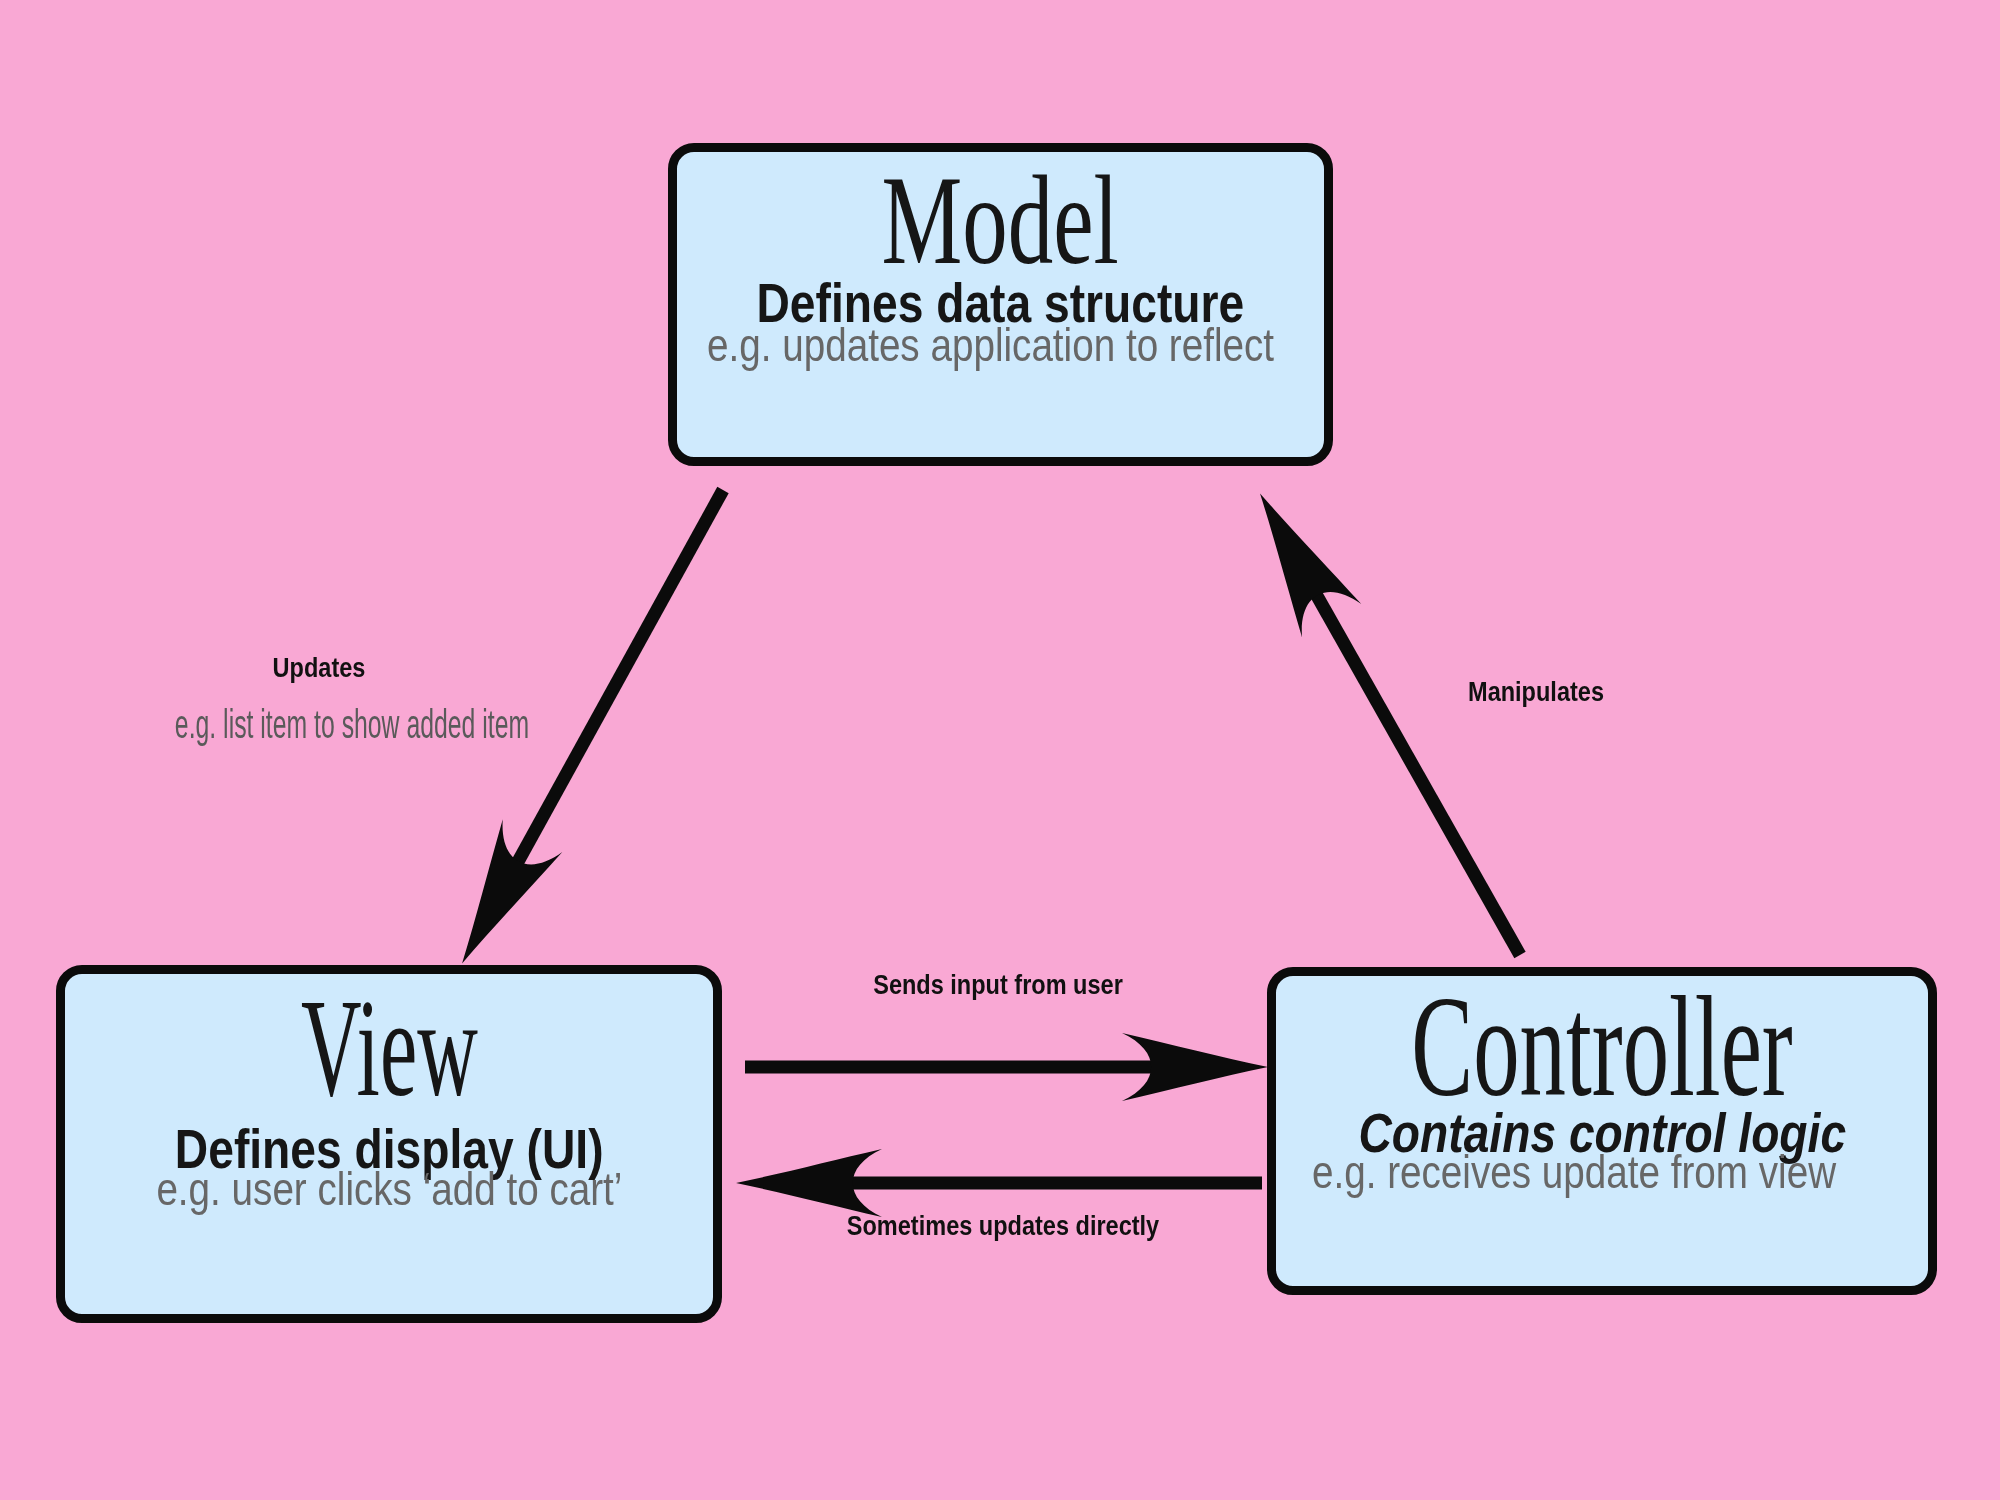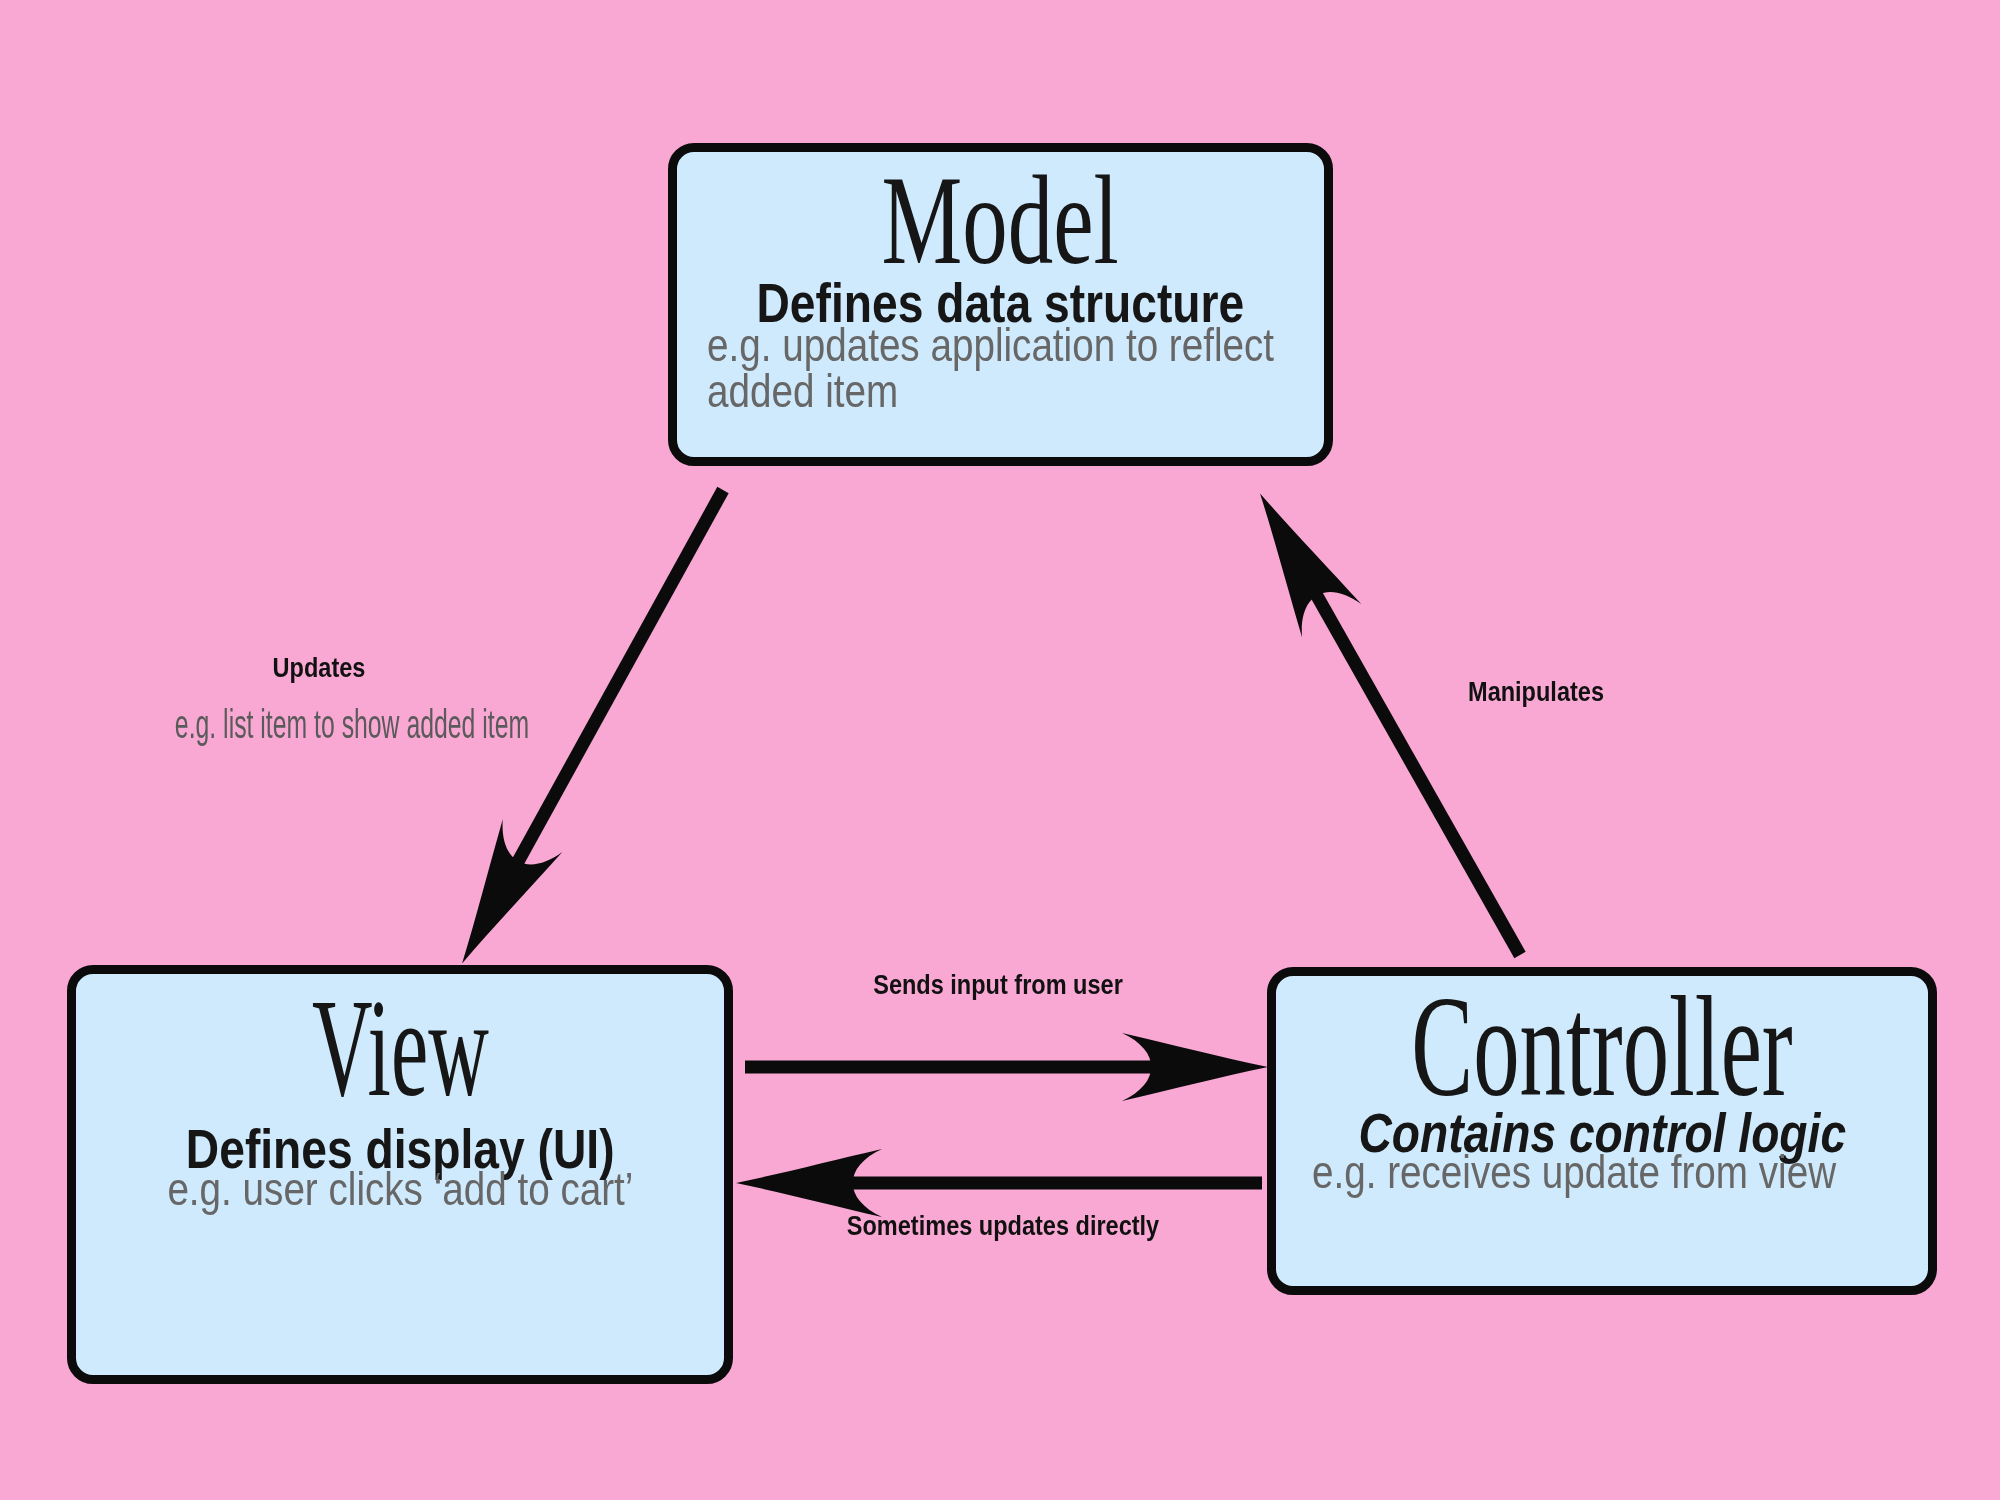--- a/index.html
+++ b/index.html
@@ -22,21 +22,21 @@
     width: 2000px; height: 1500px;
   }
   .box {
     position: absolute;
     background: #cfeafd;
     border: 9px solid #0b0b0b;
     border-radius: 26px;
     box-sizing: border-box;
   }
   .box-model      { left: 668px;  top: 143px; width: 665px; height: 323px; }
-  .box-view       { left: 67px;   top: 965px; width: 666px; height: 419px; }
+  .box-view       { left: 56px;   top: 965px; width: 666px; height: 358px; }
   .box-controller { left: 1267px; top: 967px; width: 670px; height: 328px; }
 
   .line {
     position: absolute;
     left: 0;
     width: 100%;
     line-height: 1;
     white-space: nowrap;
     text-align: center;
     color: #161616;
@@ -93,23 +93,20 @@
   <div class="box box-model">
     <div class="line serif-title" style="top:4px; font-size:128px;">
       <span class="sq sq-71">Model</span>
     </div>
     <div class="line sub" style="top:124px;">
       <span class="sq sq-84">Defines data structure</span>
     </div>
     <div class="line ex left" style="top:170px; padding-left:30px;">
       <span class="sq sq-84 o-left">e.g. updates application to reflect</span>
     </div>
-    <div class="line ex left" style="top:216px; padding-left:30px;">
-      <span class="sq sq-84 o-left">added item</span>
-    </div>
   </div>
 
   <div class="box box-view">
     <div class="line serif-title" style="top:4px; font-size:140px;">
       <span class="sq sq-60">View</span>
     </div>
     <div class="line sub" style="top:148px;">
       <span class="sq sq-84">Defines display (UI)</span>
     </div>
     <div class="line ex" style="top:192px;">

